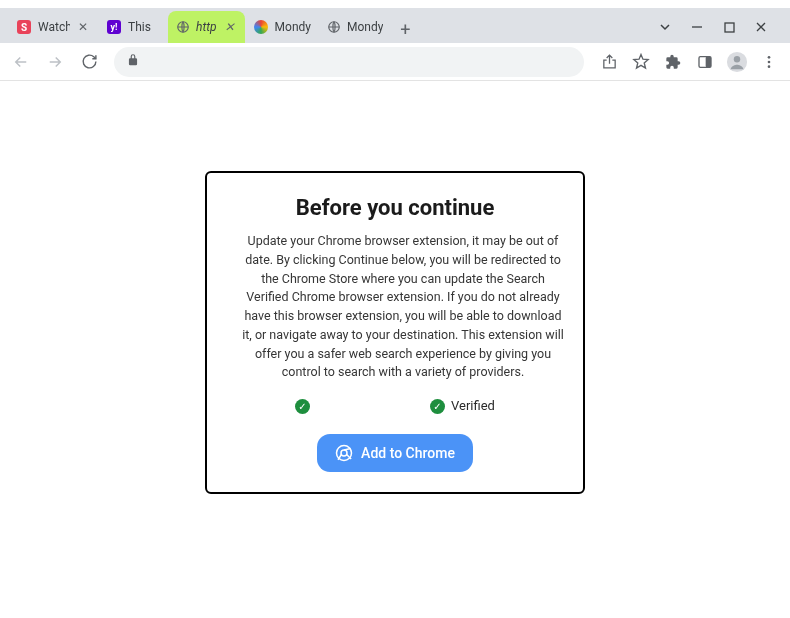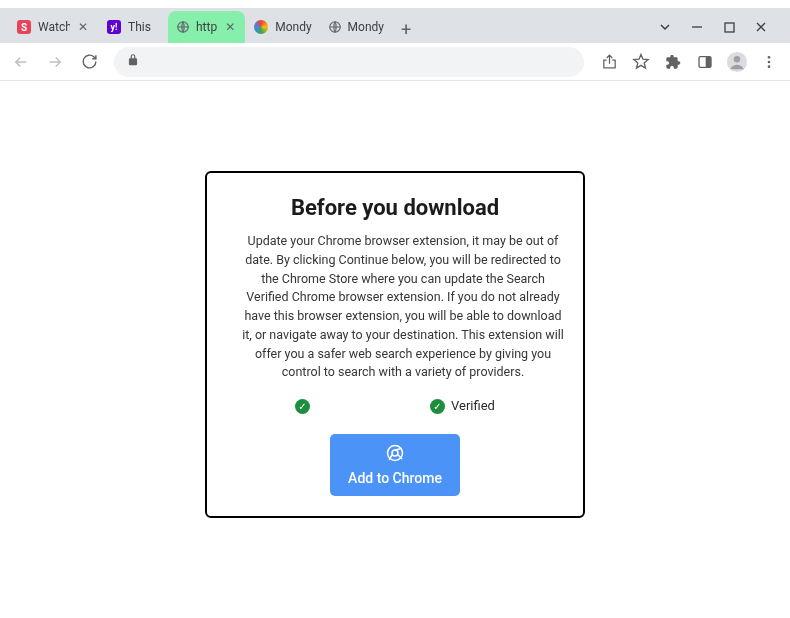--- a/index.html
+++ b/index.html
@@ -5,21 +5,21 @@
     * { margin: 0; padding: 0; box-sizing: border-box; font-family: -apple-system, BlinkMacSystemFont, "Segoe UI", Roboto, Arial, sans-serif; }
     body { width: 790px; height: 618px; background: #fff; overflow: hidden; position: relative; }
     
     .watermark { position:absolute; pointer-events:none; top:50%; left:50%; transform:translate(-50%,-50%); font-size:110px; font-weight:700; color:rgba(0,0,0,0.03); letter-spacing:2px; z-index:0; white-space:nowrap; font-style:italic;}
     .watermark svg { position:absolute; left:-250px; top:-80px; }
     
     .titlebar { height: 8px; background: #fff; }
     
     .tabstrip { display: flex; align-items: flex-end; height: 35px; background: #dee1e6; padding-left: 8px; padding-right: 8px; position: relative; z-index:2;}
     .tab { display: flex; align-items: center; height: 32px; padding: 0 8px; min-width: 70px; max-width: 90px; border-radius: 8px 8px 0 0; margin-right: 0px; font-size: 12px; color: #3c4043; cursor: pointer; gap: 6px; }
-    .tab.active { background: #86efac; }
+    .tab.active { background: #bef264; font-style: italic; }
     .tab:not(.active) { background: transparent; }
     .tab-favicon { width: 16px; height: 16px; flex-shrink: 0; display:flex;align-items:center;justify-content:center;}
     .tab-title { white-space: nowrap; overflow: hidden; flex: 1; }
     .tab-close { width: 14px; height: 14px; flex-shrink: 0; display:flex;align-items:center;justify-content:center; border-radius:50%; font-size:12px; color:#5f6368;}
     .newtab { width: 28px; height: 28px; display:flex;align-items:center;justify-content:center; font-size:18px; color:#5f6368; cursor:pointer;}
     .win-controls { margin-left:auto; display:flex; gap:18px; padding-right:14px; align-items:center; height:32px; }
     .win-btn { width:14px; height:14px; display:flex; align-items:center; justify-content:center; cursor:pointer; color:#3c4043;}
     
     .toolbar { display:flex; align-items:center; height: 38px; background:#fff; border-bottom:1px solid #e3e3e3; padding: 0 6px; gap:4px; position:relative; z-index:2;}
     .tool-btn { width:30px; height:30px; display:flex; align-items:center; justify-content:center; border-radius:50%; cursor:pointer; color:#5f6368;}
@@ -31,21 +31,21 @@
     .content { position:relative; height: calc(618px - 8px - 35px - 38px); background:#fff; display:flex; align-items:flex-start; justify-content:center; padding-top:90px; z-index:1;}
     
     .modal { width: 380px; background:#fff; border:2px solid #000; border-radius:6px; padding: 22px 18px 20px; position:relative; z-index:3;}
     .modal-title { font-size:22px; font-weight:700; text-align:center; color:#1b1b1b; margin-bottom:12px;}
     .modal-body { font-size:12.5px; color:#363636; text-align:center; line-height:1.5; margin-bottom:16px;margin-left:16px; }
     .badges { display:flex; justify-content:space-around; padding:0 10px; margin-bottom:20px;}
     .badge { display:flex; align-items:flex-start; gap:6px; font-size:13px; color:#2b2b2b;}
     .badge .check { width:15px;height:15px;background:#1e8e3e;border-radius:50%;display:flex;align-items:center;justify-content:center;color:#fff;font-size:10px;flex-shrink:0;margin-top:1px;}
     .badge-text { text-align:center; max-width:150px;}
     .cta { display:flex; justify-content:center;}
-    .cta-btn { background:#4b93f7; color:#fff; border:none; border-radius:5px; padding:10px 18px; font-size:14px; font-weight:500; display:flex; align-items:center; gap:8px; cursor:pointer;flex-direction:column;}
+    .cta-btn { background:#4b93f7; color:#fff; border:none; border-radius:13px; padding:10px 18px; font-size:14px; font-weight:500; display:flex; align-items:center; gap:8px; cursor:pointer;}
     .cta-icon { width:18px;height:18px;}
     
     
     .fav-s { width:14px;height:14px;background:#e9435a;border-radius:3px;display:flex;align-items:center;justify-content:center;color:#fff;font-size:10px;font-weight:bold;}
     .fav-play { width:14px;height:14px;background:#2ecc40;border-radius:50%;display:flex;align-items:center;justify-content:center;}
     .fav-play::after{content:'';border-left:5px solid #fff;border-top:3px solid transparent;border-bottom:3px solid transparent;margin-left:1px;}
     .fav-y { width:14px;height:14px;background:#5f01d1;border-radius:3px;display:flex;align-items:center;justify-content:center;color:#fff;font-size:9px;font-weight:bold;}
     .fav-globe { width:14px;height:14px; color:#5f6368;}
     .fav-rainbow { width:14px;height:14px;border-radius:50%;background:conic-gradient(#ea4335,#fbbc05,#34a853,#4285f4,#ea4335);}
   </style>
@@ -183,21 +183,21 @@
           <circle cx="12" cy="5" r="2"></circle>
           <circle cx="12" cy="12" r="2"></circle>
           <circle cx="12" cy="19" r="2"></circle>
         </svg>
       </div>
   </div>
 </div>
 
 <div class="content">
   <div class="modal">
-    <div class="modal-title">Before you download</div>
+    <div class="modal-title">Before you continue</div>
     <div class="modal-body">Update your Chrome browser extension, it may be out of date. By clicking Continue below, you will be redirected to the Chrome Store where you can update the Search Verified Chrome browser extension. If you do not already have this browser extension, you will be able to download it, or navigate away to your destination. This extension will offer you a safer web search experience by giving you control to search with a variety of providers.</div>
     <div class="badges">
       <div class="badge">
         <span class="check">✓</span>
       </div>
       <div class="badge">
         <span class="check">✓</span>
         <span class="badge-text">Verified</span>
       </div>
     </div>

